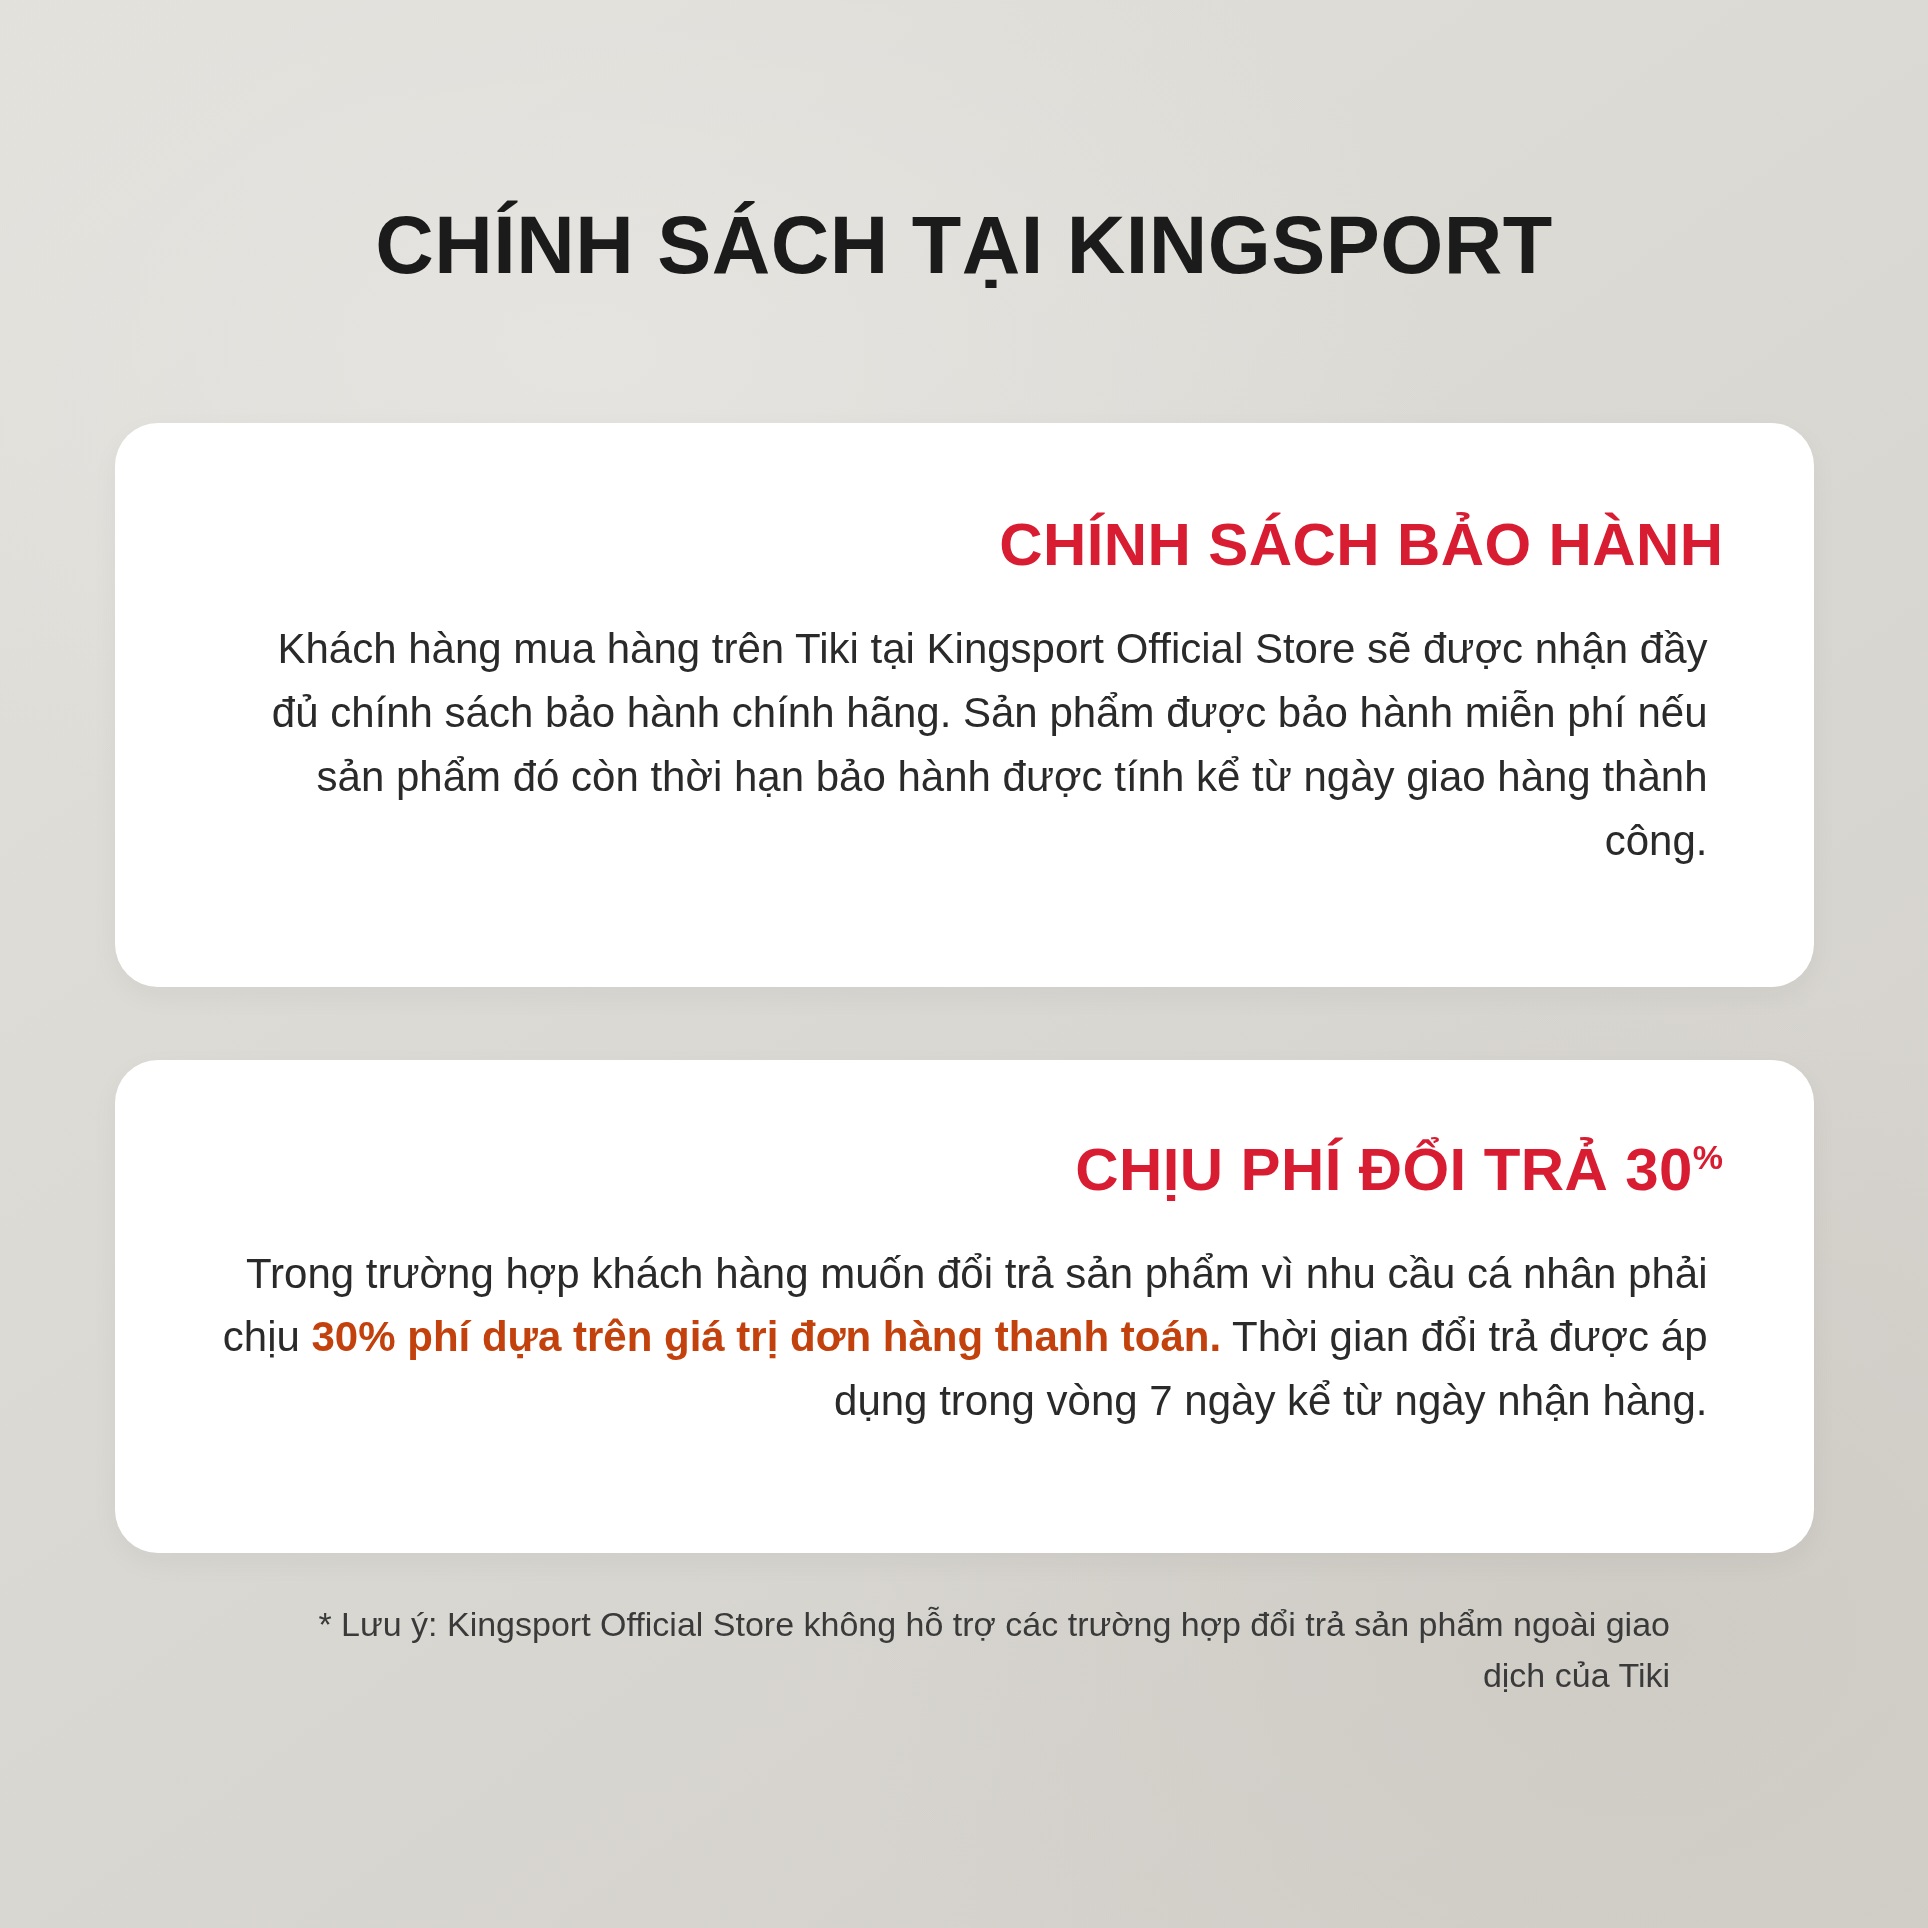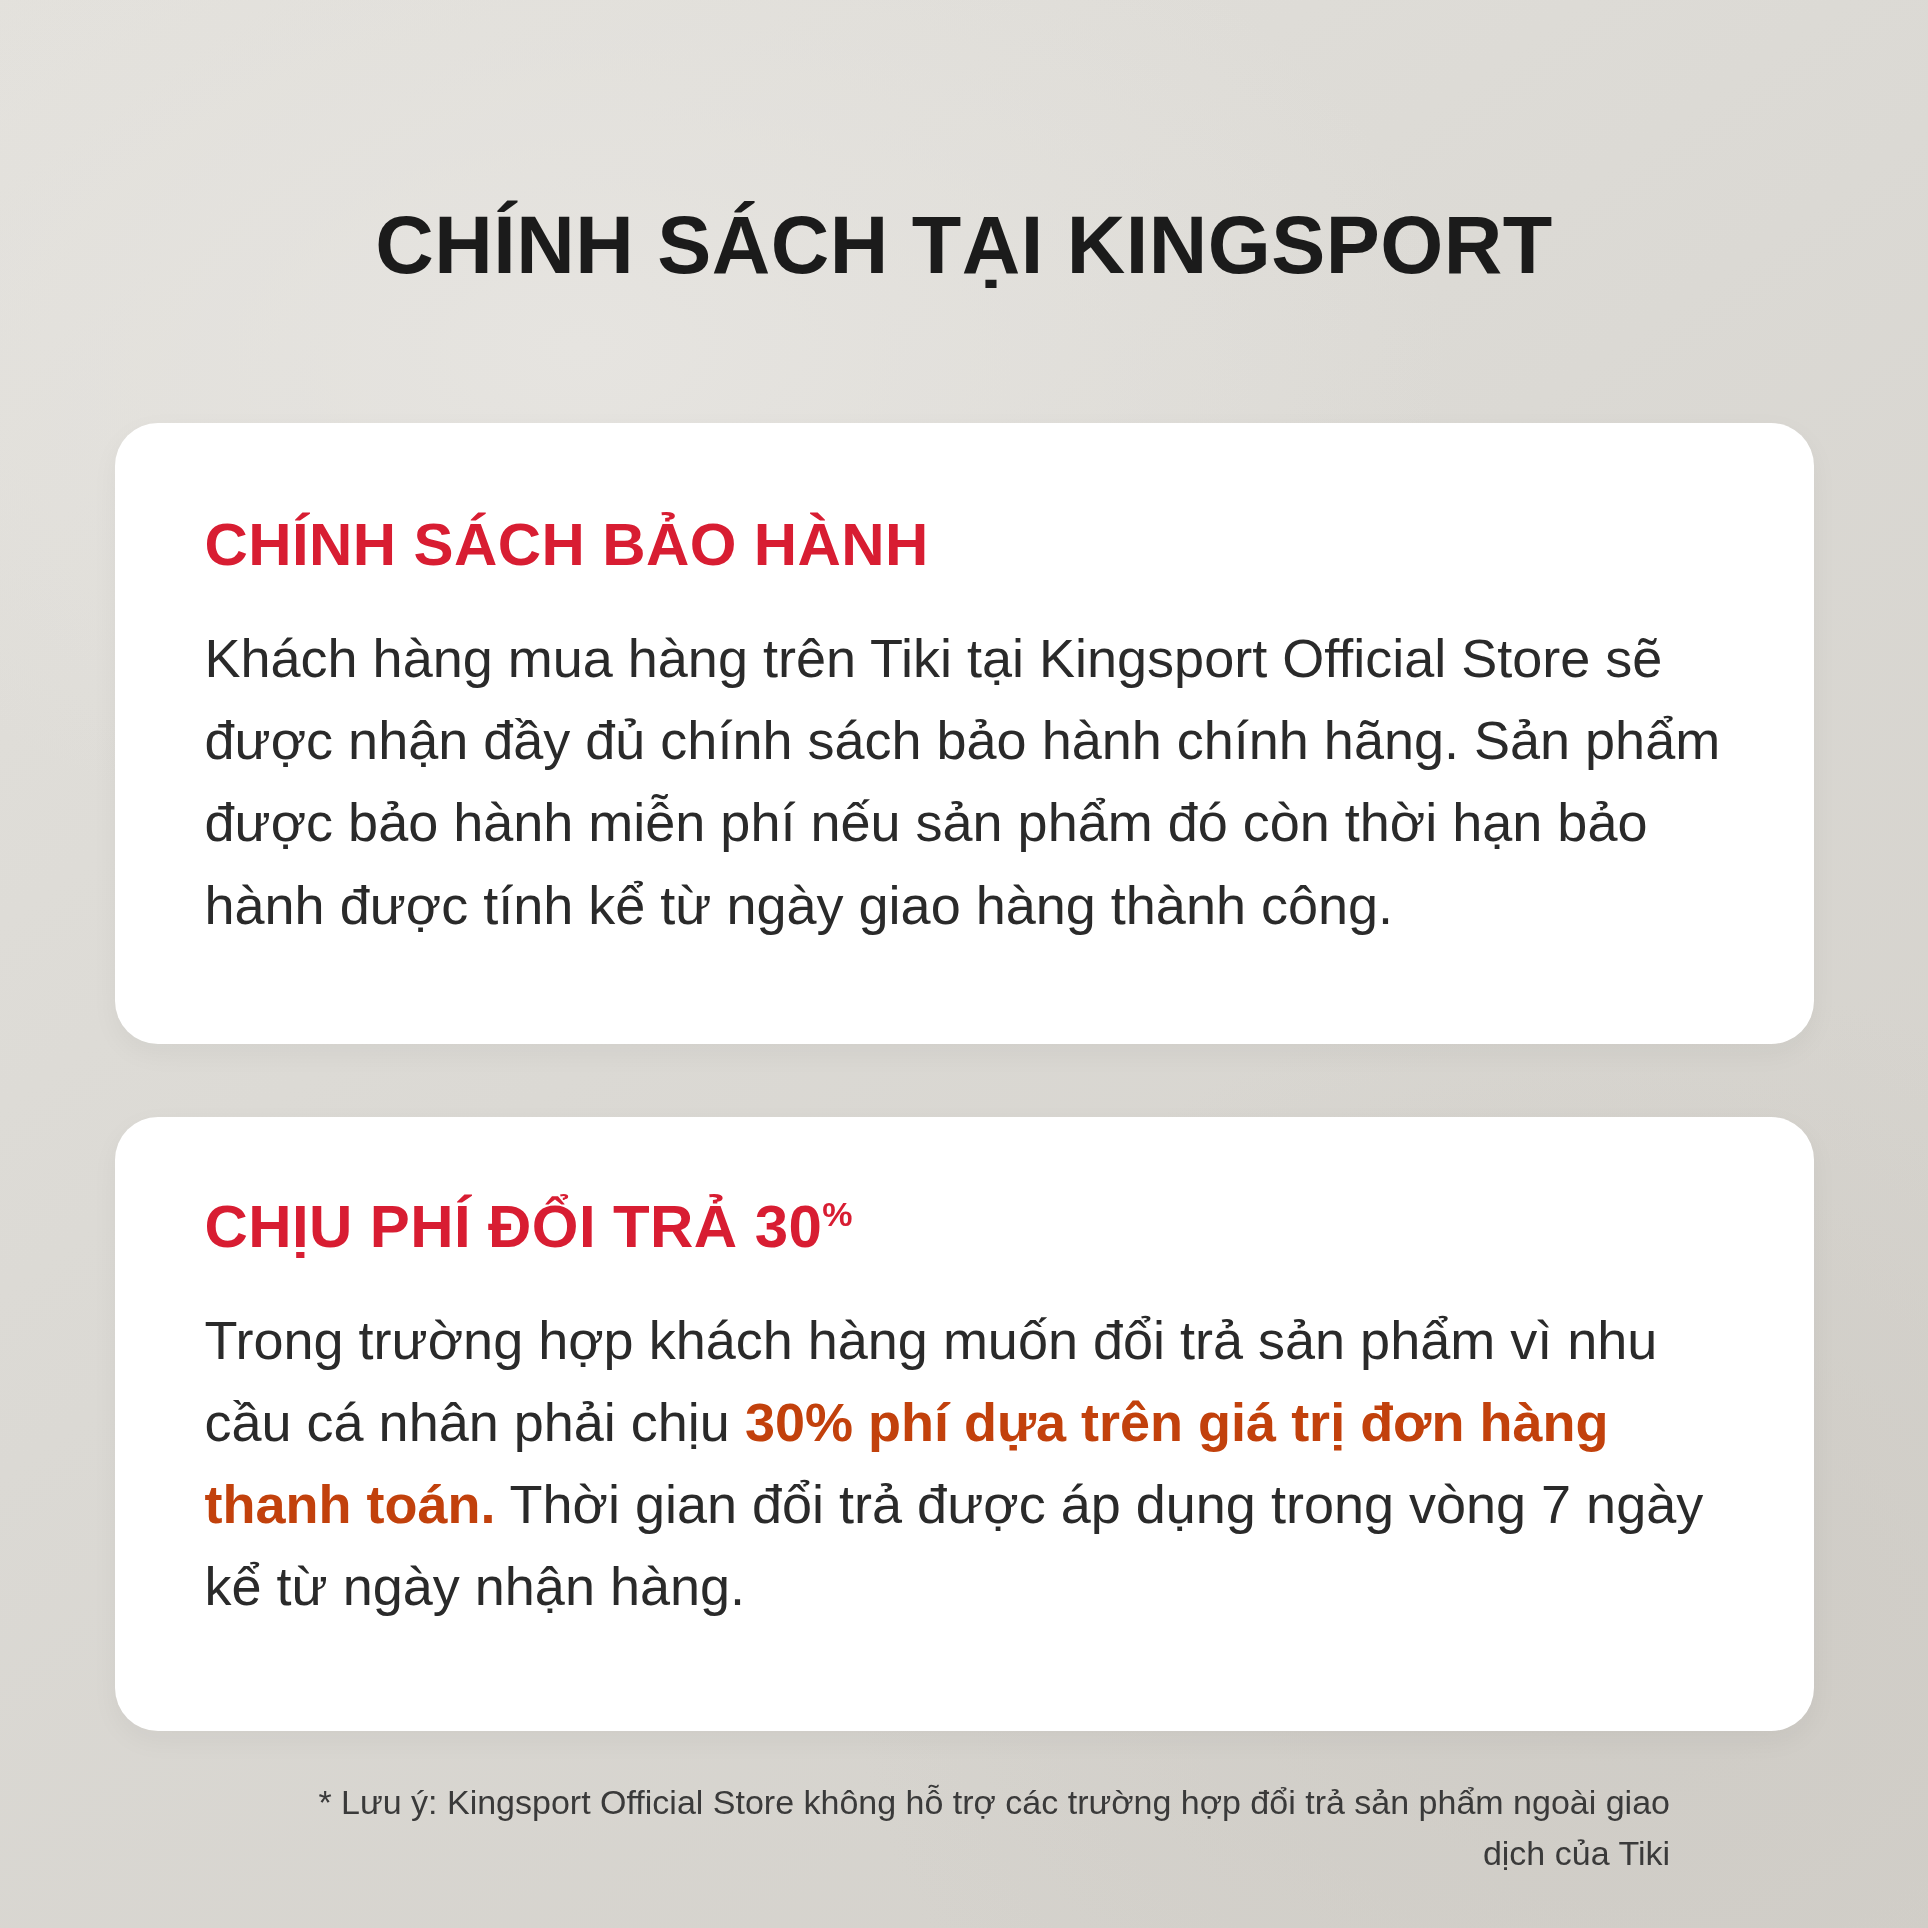--- a/index.html
+++ b/index.html
@@ -37,20 +37,21 @@
     line-height: 1;
     white-space: nowrap;
   }
 
   .cards {
     margin-top: 83px;
     width: 1699px;
     display: flex;
     flex-direction: column;
     gap: 73px;
+    text-align: right;
   }
 
   .card {
     background: #ffffff;
     border-radius: 43px;
     box-sizing: border-box;
     padding: 90px 90px 98px 90px;
     box-shadow: 0 9.4px 28px rgba(0,0,0,0.045);
   }
   .card.second {
@@ -67,24 +68,24 @@
     margin: 0 0 41px 0;
   }
   .card-heading .sup {
     font-size: 34px;
     vertical-align: super;
     line-height: 0;
   }
 
   .card-body {
     color: #2a2a2a;
-    font-size: 54px;
+    font-size: 42px;
     line-height: 1.52;
     font-weight: 400;
-    margin: 0;
+    margin: 16px;
   }
   .card-body b {
     font-weight: 700;
     color: #c2410c;
   }
 
   .footnote {
     margin-top: 46px;
     width: 1412px;
     text-align: right;

